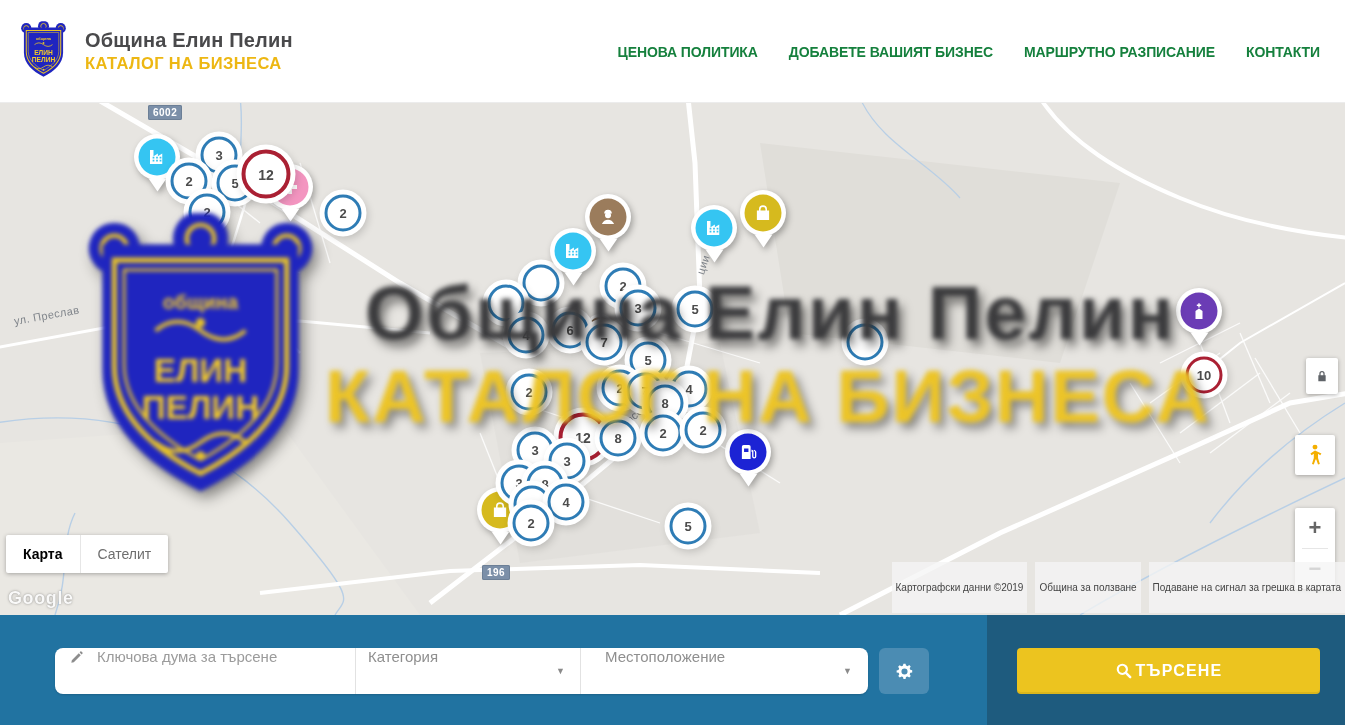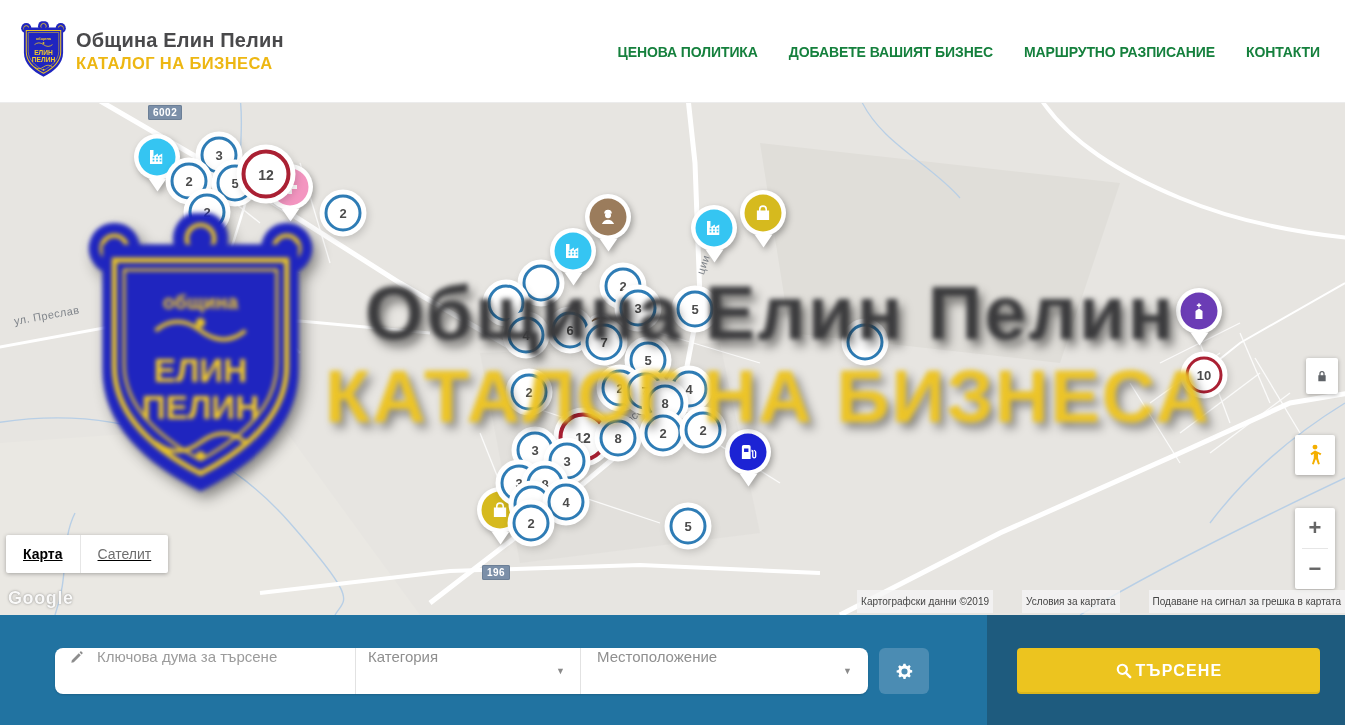--- a/index.html
+++ b/index.html
@@ -2,21 +2,21 @@
 <html><head>
 <meta charset="utf-8">
 <style>
   html,body{margin:0;padding:0;background:#fff;}
   .page{position:relative;width:1345px;height:725px;overflow:hidden;font-family:"Liberation Sans",sans-serif;}
 
   
   .header{position:absolute;left:0;top:0;width:100%;height:103px;background:#fff;border-bottom:1px solid #ececec;box-sizing:border-box;z-index:20;}
   .brand{position:absolute;left:20px;top:21px;display:flex;align-items:center;cursor:pointer;}
   .logo-shield{width:47px;height:59px;display:block;}
-  .brand-text{margin-left:9px;}
+  .brand-text{margin-left:18px;}
   .brand-title{font-size:20px;font-weight:700;color:#49494b;letter-spacing:.2px;}
   .brand-sub{font-size:16.5px;font-weight:700;color:#edb713;letter-spacing:.4px;margin-top:2px;}
   .nav{position:absolute;right:25px;top:0;height:103px;display:flex;align-items:center;gap:31px;}
   .nav-item{font-size:14px;font-weight:700;color:#15803d;letter-spacing:-.1px;cursor:pointer;white-space:nowrap;}
 
   
   .map{position:absolute;left:0;top:103px;width:1345px;height:512px;background:#e7e5e1;overflow:hidden;}
   .roads{position:absolute;left:0;top:0;z-index:0;}
 
   .road-badge{position:absolute;z-index:1;background:#7b8fa8;color:#fff;font-size:10px;font-weight:700;padding:2px 5px;border-radius:2px;letter-spacing:.5px;box-shadow:0 0 0 1px #6c7f96 inset;text-align:right;}
@@ -38,37 +38,37 @@
   .wm-title{left:770px;top:166px;transform:translateX(-50%);white-space:nowrap;font-size:76px;font-weight:700;color:#3b3b3d;letter-spacing:2px;filter:blur(2.6px);text-shadow:5px 7px 9px rgba(0,0,0,.5);}
   .wm-sub{left:768px;top:251px;transform:translateX(-50%);white-space:nowrap;font-size:74px;font-weight:700;color:#ecc427;letter-spacing:2px;filter:blur(2.4px);text-shadow:5px 6px 8px rgba(0,0,0,.45);}
 
   
   .ctl{position:absolute;background:#fff;box-shadow:0 1px 4px rgba(0,0,0,.3);border-radius:2px;z-index:8;display:flex;align-items:center;justify-content:center;cursor:pointer;}
   .ctl-lock{left:1306px;top:255px;width:32px;height:36px;}
   .ctl-pegman{left:1295px;top:332px;width:40px;height:40px;}
   .ctl-zoom{left:1295px;top:405px;width:40px;height:81px;flex-direction:column;justify-content:space-between;padding:0;}
   .zoom-btn{width:40px;height:40px;display:flex;align-items:center;justify-content:center;font-size:22px;font-weight:700;color:#666;cursor:pointer;}
   .zoom-sep{width:26px;height:1px;background:#e6e6e6;}
-  .maptype{position:absolute;left:6px;top:432px;z-index:8;display:flex;background:#fff;border-radius:2px;box-shadow:0 1px 4px rgba(0,0,0,.3);text-decoration:underline;}
+  .maptype{position:absolute;left:6px;top:432px;z-index:8;display:flex;background:#fff;border-radius:2px;box-shadow:0 1px 4px rgba(0,0,0,.3);}
   .maptype-btn{padding:0 17px;height:38px;display:flex;align-items:center;font-size:14px;cursor:pointer;}
   .maptype-btn.active{font-weight:700;color:#000;}
   .maptype-btn.inactive{color:#6e6e6e;border-left:1px solid #e6e6e6;}
   .glogo{position:absolute;left:8px;top:485px;z-index:8;font-size:18px;font-weight:700;color:rgba(255,255,255,.95);letter-spacing:.6px;text-shadow:0 0 3px rgba(0,0,0,.28),0 0 1px rgba(0,0,0,.28);cursor:pointer;}
   .attrib{position:absolute;right:0;bottom:2px;z-index:8;display:flex;gap:8px;font-size:10px;color:#444;}
-  .attrib span{background:rgba(245,245,245,.78);padding:6px 4px;margin-left:21px;}
+  .attrib span{background:rgba(245,245,245,.78);padding:20px 4px;}
   .attrib .lnk{cursor:pointer;}
 
   
   .searchbar{position:absolute;left:0;top:615px;width:1345px;height:110px;background:#2173a1;z-index:20;}
   .fields{position:absolute;left:55px;top:33px;width:813px;height:46px;background:#fff;border-radius:8px;display:flex;align-items:stretch;overflow:hidden;box-shadow:0 1px 2px rgba(0,0,0,.15);}
   .field{display:flex;align-items:flex-start;box-sizing:border-box;position:relative;}
   .field+.field{border-left:1px solid #e2e2e2;}
   .f-key{width:300px;padding-left:14px;}
   .f-cat{width:225px;padding-left:12px;cursor:pointer;}
-  .f-loc{width:287px;padding-left:16px;cursor:pointer;}
+  .f-loc{width:287px;padding-left:24px;cursor:pointer;}
   .pencil{width:17px;height:17px;margin-right:11px;flex:none;}
   .f-key input{border:none;outline:none;flex:1;font-family:"Liberation Sans",sans-serif;font-size:15px;color:#555;background:transparent;padding:0;}
   .f-key input::placeholder{color:#9b9b9b;}
   .sel-label{font-size:15px;color:#8f8f8f;}
   .caret{position:absolute;right:15px;top:50%;transform:translateY(-50%);font-size:9px;color:#8a8a8a;}
   .gear-btn{position:absolute;left:879px;top:33px;width:50px;height:46px;background:#4b8cb3;border:none;border-radius:6px;display:flex;align-items:center;justify-content:center;cursor:pointer;}
   .gear-btn svg{width:21px;height:21px;fill:#fff;}
   .submit-panel{position:absolute;left:987px;top:0;width:358px;height:110px;background:#1e5b7e;}
   .search-btn{position:absolute;left:30px;top:33px;width:303px;height:46px;background:#ecc41f;border:none;border-radius:4px;display:flex;align-items:center;justify-content:center;gap:3px;cursor:pointer;box-shadow:inset 0 -2px 0 rgba(0,0,0,.07);}
   .search-btn span{font-family:"Liberation Sans",sans-serif;font-size:16px;font-weight:700;color:#fff;letter-spacing:1.2px;}
@@ -349,21 +349,21 @@
       <div class="zoom-sep" data-interactable="false"></div>
       <div class="zoom-btn" data-interactable="true">−</div>
     </div>
     <div class="maptype" data-interactable="false">
       <div class="maptype-btn active" data-interactable="true">Карта</div>
       <div class="maptype-btn inactive" data-interactable="true">Сателит</div>
     </div>
     <div class="glogo" data-interactable="true">Google</div>
     <div class="attrib" data-interactable="false">
       <span data-interactable="false">Картографски данни ©2019</span>
-      <span class="lnk" data-interactable="true">Условия за картата</span>
+      <span class="lnk" data-interactable="true">Община за ползване</span>
       <span class="lnk" data-interactable="true">Подаване на сигнал за грешка в картата</span>
     </div>
   </div>
 
   <div class="header" data-interactable="false">
     <div class="brand" data-interactable="true">
       <svg class="logo-shield" viewBox="0 0 120 150" data-interactable="false">
           <use href="#shield"></use>
         </svg>
       <div class="brand-text" data-interactable="false">

